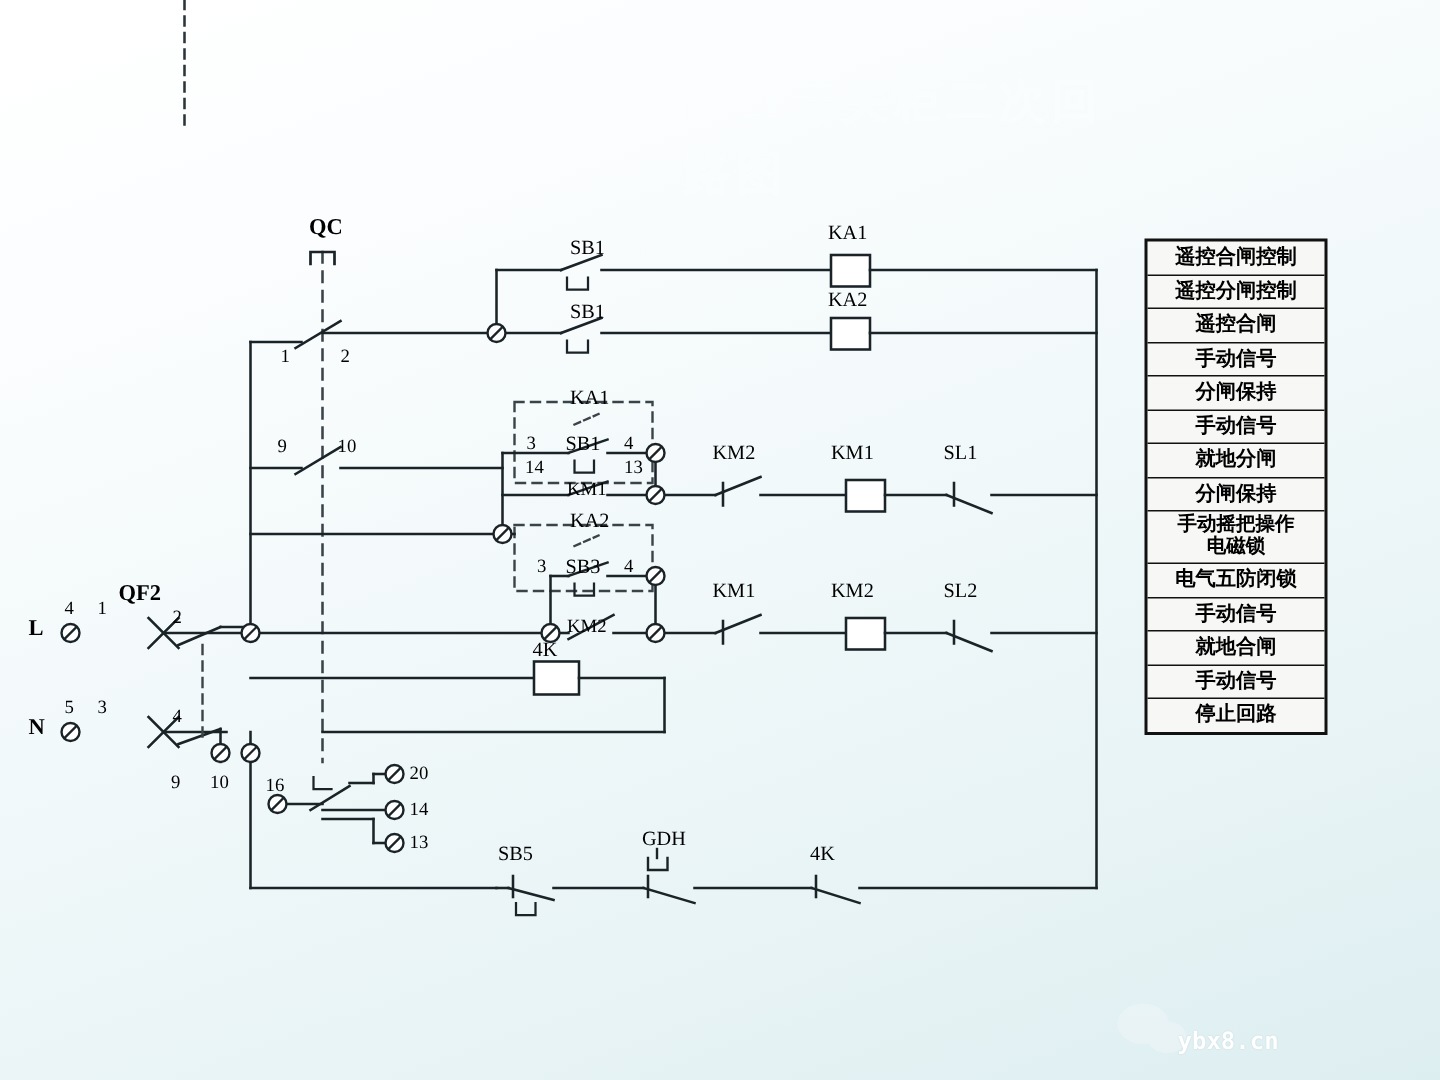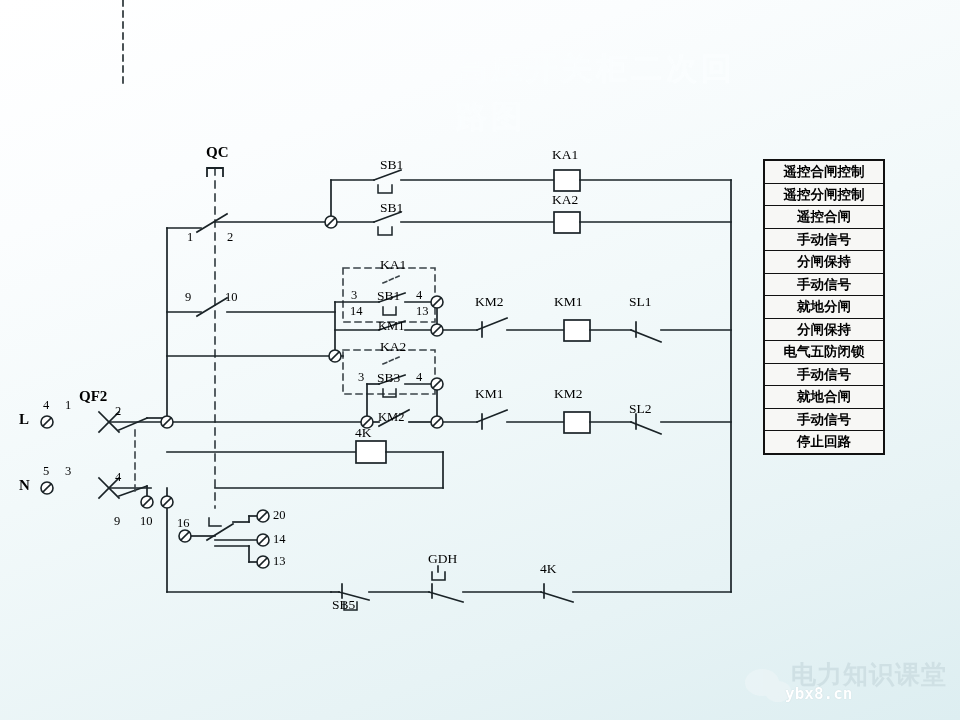--- a/index.html
+++ b/index.html
@@ -231,37 +231,37 @@
     </g>
   </svg>
 
   <div class="lbl lbl-bold" style="left:205px;top:144px;">QC</div>
   <div class="lbl lbl-bold" style="left:78px;top:388px;">QF2</div>
 
   <div class="lbl lbl-md" style="left:379px;top:157px;">SB1</div>
   <div class="lbl lbl-md" style="left:379px;top:200px;">SB1</div>
   <div class="lbl lbl-md" style="left:376px;top:288px;">SB1</div>
   <div class="lbl lbl-md" style="left:376px;top:370px;">SB3</div>
-  <div class="lbl lbl-md" style="left:331px;top:561px;margin-top:36px;">SB5</div>
+  <div class="lbl lbl-md" style="left:331px;top:561px;">SB5</div>
 
   <div class="lbl lbl-md" style="left:551px;top:147px;">KA1</div>
   <div class="lbl lbl-md" style="left:551px;top:192px;">KA2</div>
   <div class="lbl lbl-md" style="left:379px;top:257px;">KA1</div>
   <div class="lbl lbl-md" style="left:379px;top:339px;">KA2</div>
 
   <div class="lbl lbl-sm" style="left:377px;top:319px;">KM1</div>
   <div class="lbl lbl-sm" style="left:377px;top:410px;">KM2</div>
 
   <div class="lbl lbl-md" style="left:474px;top:294px;">KM2</div>
   <div class="lbl lbl-md" style="left:553px;top:294px;">KM1</div>
   <div class="lbl lbl-md" style="left:628px;top:294px;">SL1</div>
 
   <div class="lbl lbl-md" style="left:474px;top:386px;">KM1</div>
   <div class="lbl lbl-md" style="left:553px;top:386px;">KM2</div>
-  <div class="lbl lbl-md" style="left:628px;top:386px;margin-top:15px;">SL2</div>
+  <div class="lbl lbl-md" style="left:628px;top:386px;">SL2</div>
 
   <div class="lbl lbl-md" style="left:354px;top:425px;">4K</div>
   <div class="lbl lbl-md" style="left:539px;top:561px;">4K</div>
   <div class="lbl lbl-md" style="left:427px;top:551px;">GDH</div>
 
   <div class="lbl lbl-bold" style="left:18px;top:411px;">L</div>
   <div class="lbl lbl-bold" style="left:18px;top:477px;">N</div>
 
   <div class="lbl lbl-num" style="left:186px;top:230px;">1</div>
   <div class="lbl lbl-num" style="left:226px;top:230px;">2</div>
@@ -292,27 +292,30 @@
 
   <div id="legend">
     <div class="leg-row">遥控合闸控制</div>
     <div class="leg-row">遥控分闸控制</div>
     <div class="leg-row">遥控合闸</div>
     <div class="leg-row">手动信号</div>
     <div class="leg-row">分闸保持</div>
     <div class="leg-row">手动信号</div>
     <div class="leg-row">就地分闸</div>
     <div class="leg-row">分闸保持</div>
+    <div class="leg-row two-line">
+      <div>手动摇把操作</div>
+      <div>电磁锁</div>
+    </div>
     <div class="leg-row">电气五防闭锁</div>
     <div class="leg-row">手动信号</div>
     <div class="leg-row">就地合闸</div>
     <div class="leg-row">手动信号</div>
     <div class="leg-row">停止回路</div>
   </div>
 
   <div id="watermark">
     <div class="wm-bubble" style="left:8px;top:14px;width:34px;height:27px;"></div>
     <div class="wm-bubble" style="left:28px;top:26px;width:26px;height:21px;"></div>
   </div>
-  <div id="wm-text">电力知识课堂</div>
   <div id="wm-url">ybx8.cn</div>
 
 </div>
 
 </body></html>

